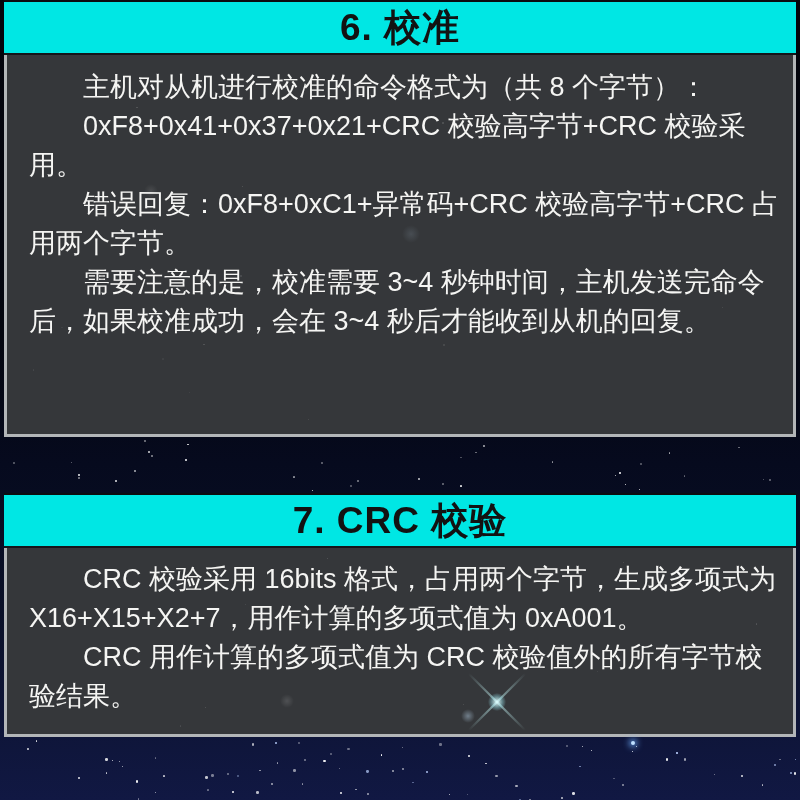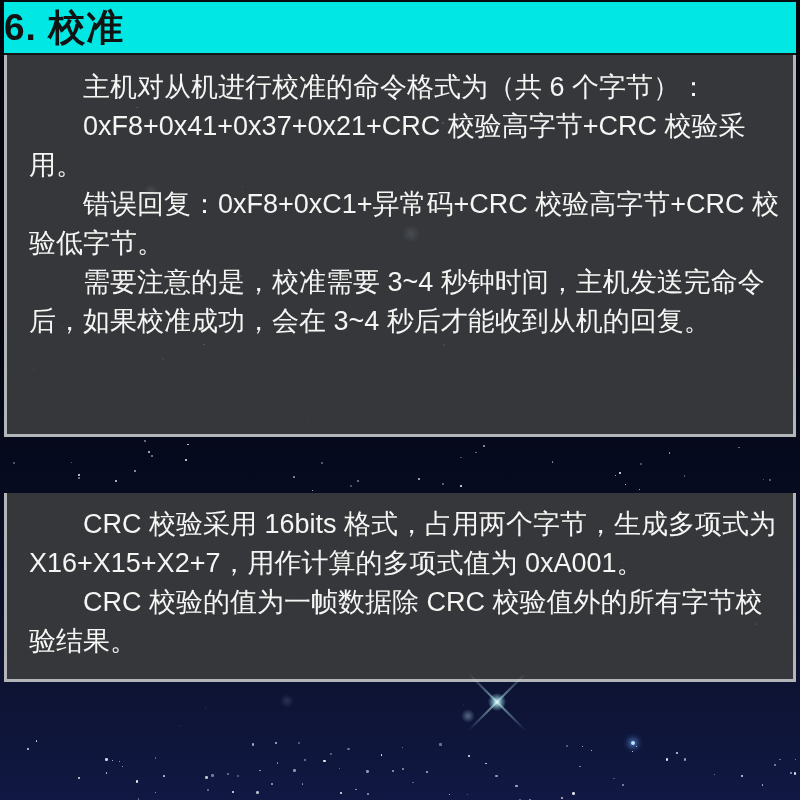--- a/index.html
+++ b/index.html
@@ -12,21 +12,21 @@
   }
   .sky{position:absolute;inset:0;z-index:0;}
   .star{position:absolute;border-radius:50%;background:#fff;}
   .section{position:absolute;left:0;right:0;z-index:1;}
   .sec1{top:0;}
   .sec2{top:493px;}
   .bar{
     margin:0 4px;height:55px;box-sizing:border-box;
     background:var(--accent,#00e7e4);
     border-top:2px solid #0b0c10;border-bottom:2px solid #15161a;
-    text-align:left;
+    text-align:center;
   }
   .bar .title{
     font-size:37px;line-height:51px;font-weight:700;
     color:var(--htext,#121212);letter-spacing:1px;
   }
   .panel{
     margin:0 4px;box-sizing:border-box;background:var(--panel,#35373a);
     border:3px solid var(--pborder,#b3b6b8);border-top:none;
     padding:13px 8px 0 22px;overflow:hidden;
   }
@@ -207,31 +207,34 @@
       <i class="star" style="left: 205.306px; top: 776.435px; width: 2.51316px; height: 2.51316px; opacity: 0.75;"></i>
       <i class="star" style="left: 448.648px; top: 793.57px; width: 1.34447px; height: 1.34447px; opacity: 0.82;"></i>
       <i class="star" style="left: 227.301px; top: 772.711px; width: 2.12466px; height: 2.12466px; opacity: 0.46;"></i>
     </div>
 
   <section class="section sec1">
     <div class="bar">
       <div class="title">6. 校准</div>
     </div>
     <div class="panel panel1">
-      <p class="para">主机对从机进行校准的命令格式为（共 6 个字节）：</p>
+      <p class="para">主机对从机进行校准的命令格式为（共 8 个字节）：</p>
       <p class="para">0xF8+0x41+0x37+0x21+CRC 校验高字节+CRC 校验采用。</p>
-      <p class="para">错误回复：0xF8+0xC1+异常码+CRC 校验高字节+CRC 校验低字节。</p>
+      <p class="para">错误回复：0xF8+0xC1+异常码+CRC 校验高字节+CRC 占用两个字节。</p>
       <p class="para">需要注意的是，校准需要 3~4 秒钟时间，主机发送完命令后，如果校准成功，会在 3~4 秒后才能收到从机的回复。</p>
     </div>
   </section>
 
   <section class="section sec2">
+    <div class="bar">
+      <div class="title">7. CRC 校验</div>
+    </div>
     <div class="panel panel2">
       <p class="para">CRC 校验采用 16bits 格式，占用两个字节，生成多项式为 X16+X15+X2+7，用作计算的多项式值为 0xA001。</p>
-      <p class="para">CRC 校验的值为一帧数据除 CRC 校验值外的所有字节校验结果。</p>
+      <p class="para">CRC 用作计算的多项式值为 CRC 校验值外的所有字节校验结果。</p>
     </div>
   </section>
 
   <div class="decor" id="decor">
     <div class="spike-star">
       <i class="ray r1"></i>
         <i class="ray r2"></i>
         <i class="core"></i>
     </div>
     <div class="glow g1"></div>

